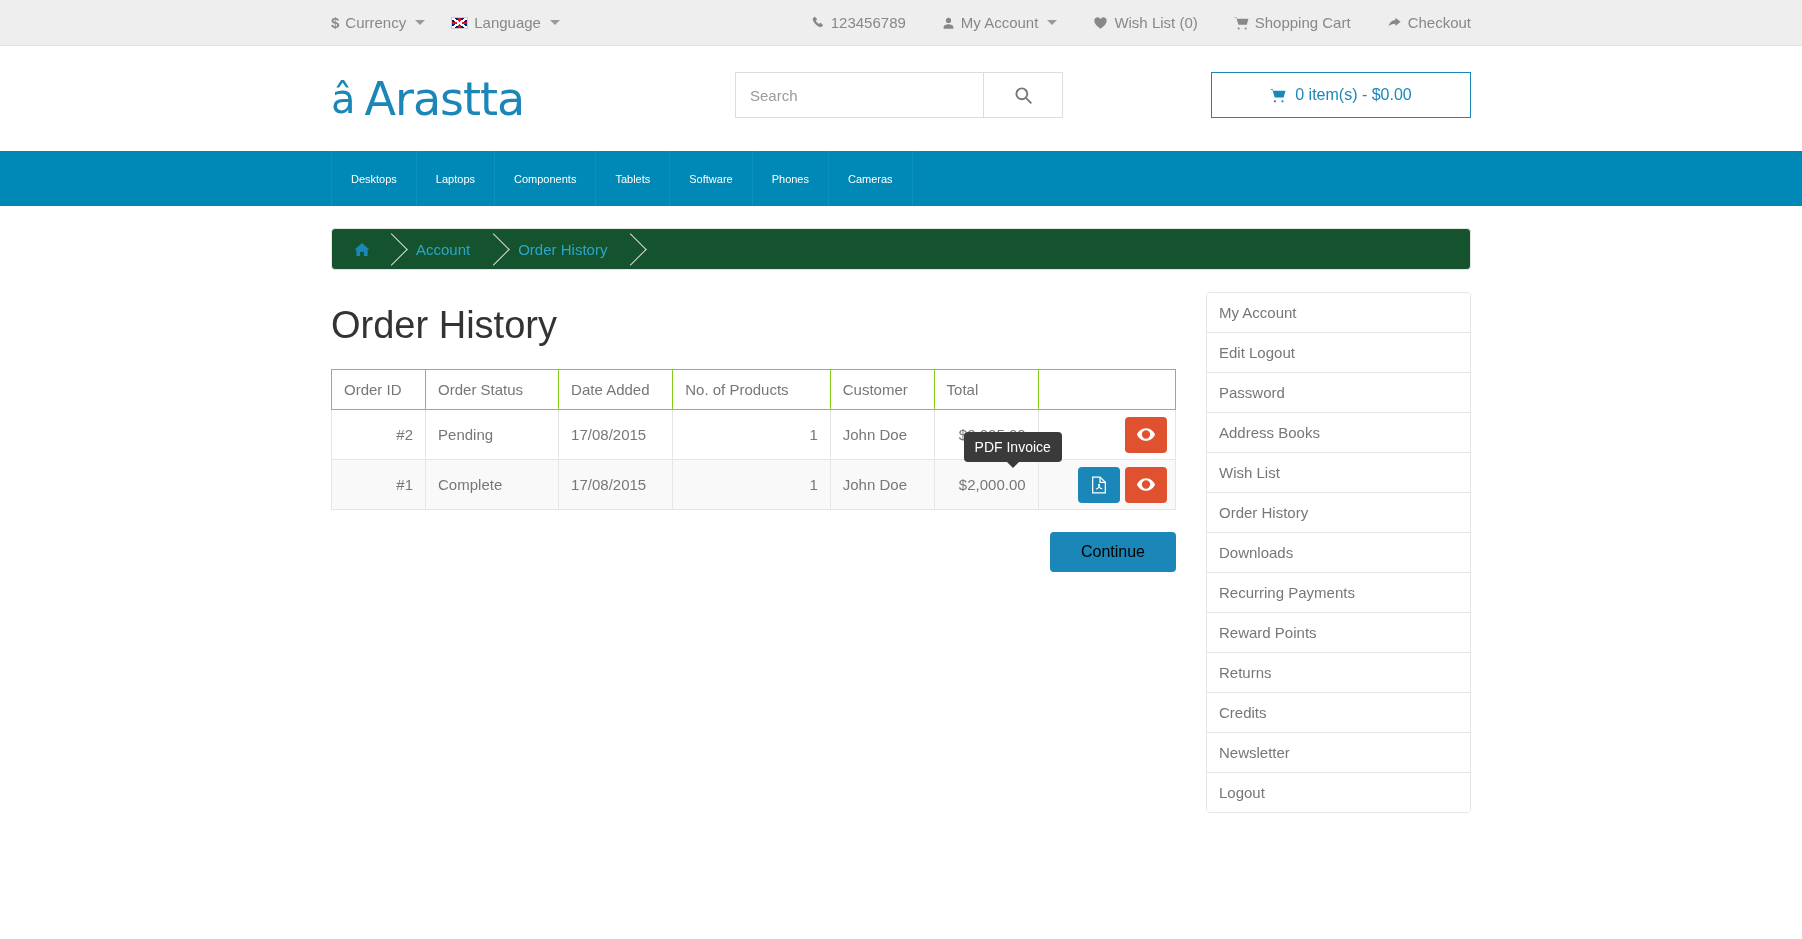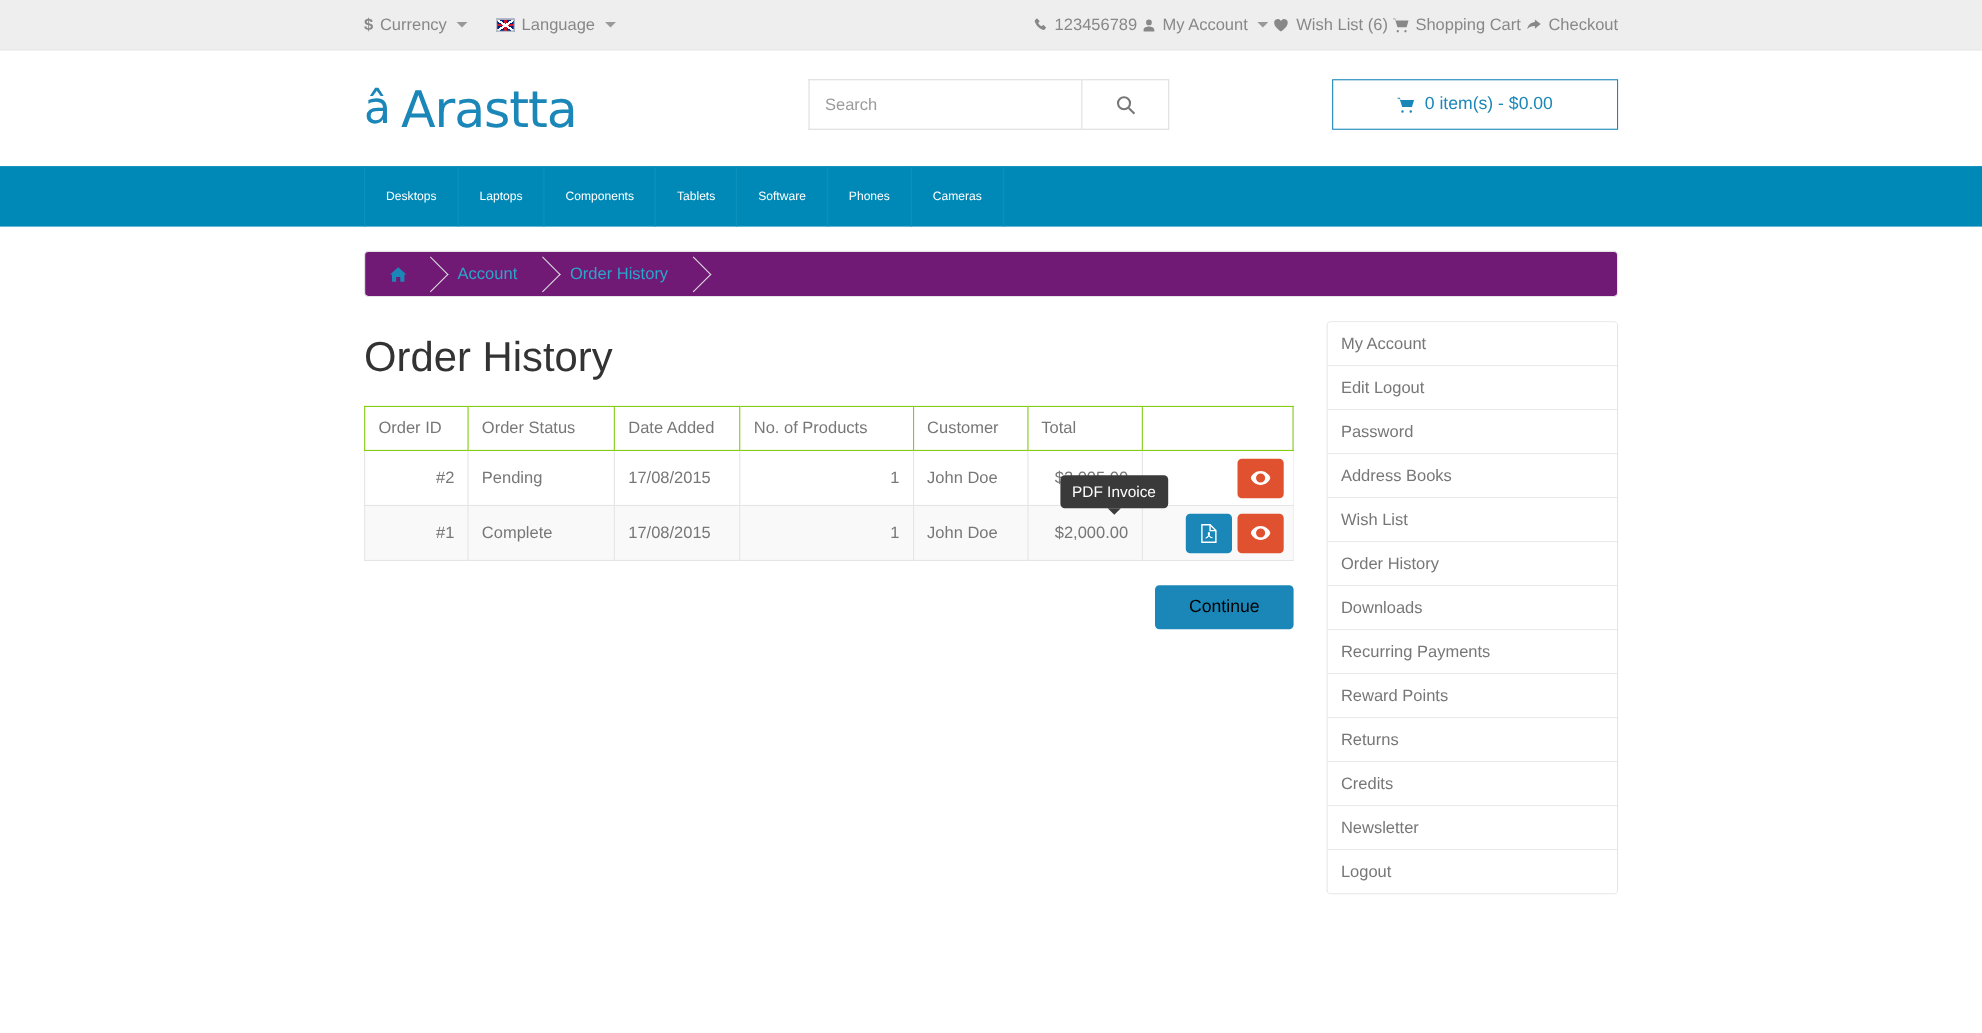--- a/index.html
+++ b/index.html
@@ -21,21 +21,21 @@
     display: flex;
     align-items: center;
   }
   .container {
     width: 1140px;
     margin: 0 auto;
     position: relative;
   }
   .topbar .container { display: flex; align-items: center; justify-content: space-between; }
   .top-left { display: flex; align-items: center; gap: 26px; }
-  .top-right { display: flex; align-items: center; gap: 4px; }
+  .top-right { display: flex; align-items: center; gap: 36px; }
   .toplink {
     font-size: 15px;
     color: #888;
     display: inline-flex;
     align-items: center;
     gap: 6px;
     text-decoration: none;
     white-space: nowrap;
     line-height: 1;
   }
@@ -123,21 +123,21 @@
     text-decoration: none;
     border-right: 1px solid #0d92bd;
     cursor: pointer;
     white-space: nowrap;
   }
   .nav-item:first-child { border-left: 1px solid #0d92bd; }
 
   
   .content { padding-top: 22px; }
   .breadcrumb {
-    background: #701a75;
+    background: #14532d;
     border: 1px solid #e5e5e5;
     border-radius: 4px;
     height: 42px;
     display: flex;
     align-items: center;
     padding: 0 0 0 0;
     margin-bottom: 22px;
   }
   .crumb {
     position: relative;
@@ -291,21 +291,21 @@
           <svg class="ic" width="13" height="14" viewBox="0 0 16 16">
               <path d="M8 8a3.2 3.2 0 100-6.4A3.2 3.2 0 008 8zm0 1.4c-2.4 0-6 1.2-6 3.5V15h12v-2.1c0-2.3-3.6-3.5-6-3.5z"></path>
             </svg>
           <span>My Account</span>
           <span class="caret"></span>
         </a>
         <a class="toplink">
           <svg class="ic" width="15" height="14" viewBox="0 0 16 16">
               <path d="M8 14.5S1 10.2 1 5.7A3.7 3.7 0 018 3.6 3.7 3.7 0 0115 5.7c0 4.5-7 8.8-7 8.8z"></path>
             </svg>
-          <span>Wish List (6)</span>
+          <span>Wish List (0)</span>
         </a>
         <a class="toplink">
           <svg class="ic" width="15" height="14" viewBox="0 0 16 16">
               <path d="M0 1h2.3l.5 2H16l-2 7H4.5L2 1.8 0 1.8V1zm4.8 12a1.2 1.2 0 110 2.4 1.2 1.2 0 010-2.4zm8 0a1.2 1.2 0 110 2.4 1.2 1.2 0 010-2.4z"></path>
             </svg>
           <span>Shopping Cart</span>
         </a>
         <a class="toplink">
           <svg class="ic" width="15" height="14" viewBox="0 0 16 16">
               <path d="M9 2v2.6C4.8 5 2 7.6 1 12c1.9-2.2 4.3-3.2 8-3.2V11.5l6-4.8L9 2z"></path>

